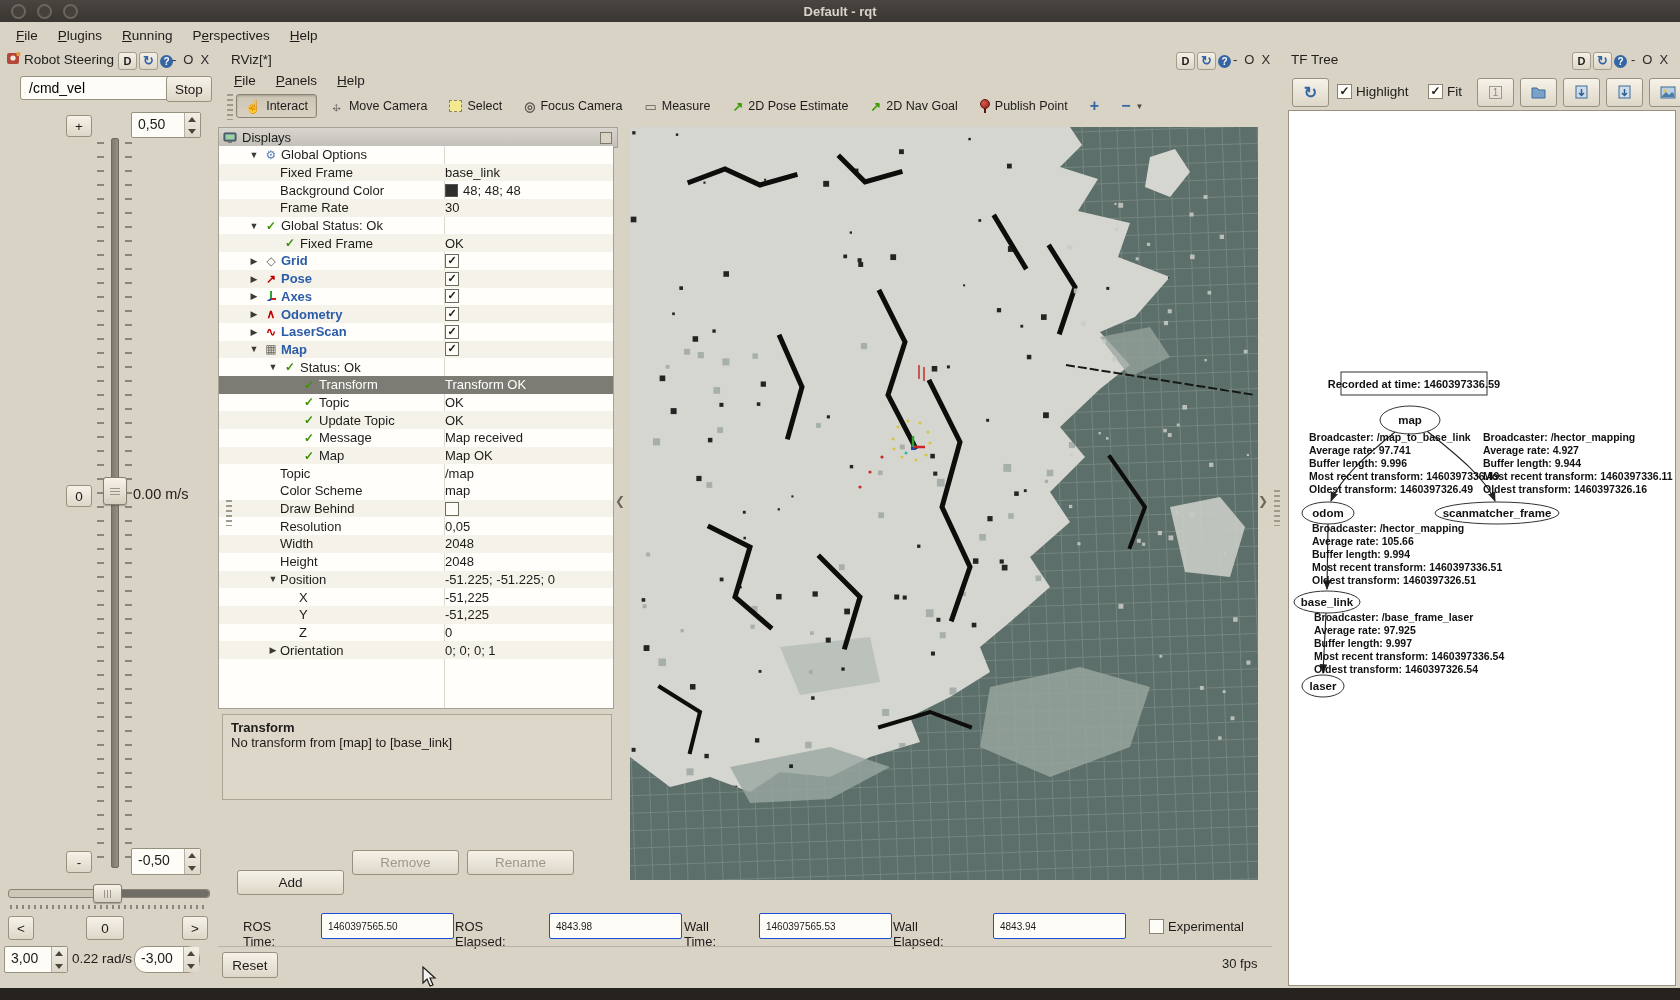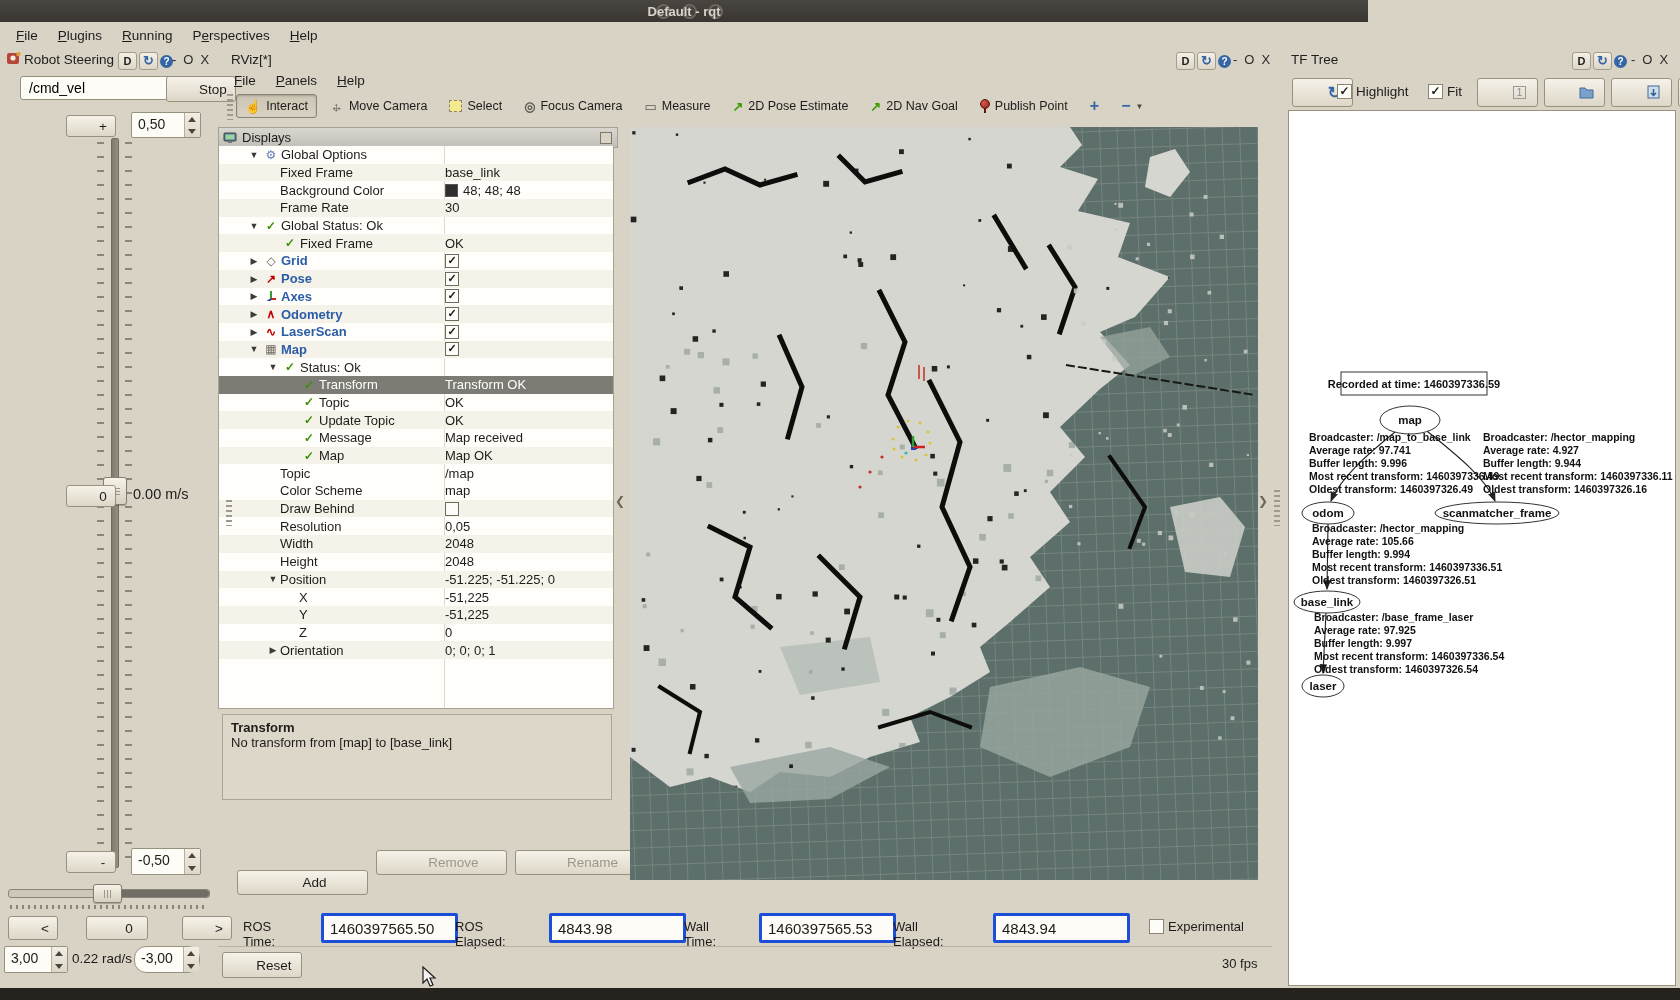--- a/index.html
+++ b/index.html
@@ -1,33 +1,33 @@
 <!DOCTYPE html>
 <html><head>
 <meta charset="utf-8">
 <style>
   html,body{margin:0;padding:0;}
   #root{position:relative;width:1680px;height:1000px;background:#d9d3c6;font-family:"Liberation Sans",sans-serif;overflow:hidden;color:#1d1c1a;}
   .abs{position:absolute;}
   
-  #titlebar{left:0;top:0;width:1368px;height:22px;background:linear-gradient(#494641,#393631);display:flex;align-items:center;justify-content:center;}
+  #titlebar{left:0;top:0;width:1680px;height:22px;background:linear-gradient(#494641,#393631);display:flex;align-items:center;}
   #titlebar .wtitle{position:absolute;left:0;right:0;text-align:center;font-size:13px;font-weight:bold;color:#d8d4cb;}
   .circ{width:11px;height:11px;border-radius:50%;background:#45423c;border:2px solid #6b675e;margin-left:11px;}
   #menubar{left:0;top:22px;width:1680px;height:26px;display:flex;align-items:center;padding-left:6px;}
   .menu-item{padding:3px 10px;font-size:13.5px;cursor:default;}
   .menu-item u{text-decoration:underline;}
   
   .dock-title{font-size:13.5px;color:#21201e;}
   .mini-btn{display:inline-flex;align-items:center;justify-content:center;width:17px;height:16px;border:1px solid #a39d8d;border-radius:3px;background:linear-gradient(#f4f0e6,#ddd7c8);font-size:11px;font-weight:bold;margin-right:2px;vertical-align:middle;}
   .ico-refresh{color:#3465a4;font-size:13px;font-weight:bold;}
   .ico-help{display:inline-block;width:13px;height:13px;border-radius:50%;background:#3465a4;color:#fff;font-size:10px;font-weight:bold;text-align:center;line-height:13px;}
   .winbtns{font-size:13px;color:#2b2a28;letter-spacing:0;}
   .winbtns span{margin-left:7px;cursor:default;}
   
-  .btn{display:inline-flex;align-items:center;justify-content:center;border:1px solid #97917f;border-radius:3px;background:linear-gradient(#f6f2e8,#ddd7c8);font-size:13.5px;color:#1d1c1a;padding-left:24px;}
+  .btn{display:inline-flex;align-items:center;justify-content:center;border:1px solid #97917f;border-radius:3px;background:linear-gradient(#f6f2e8,#ddd7c8);font-size:13.5px;color:#1d1c1a;}
   .btn.disabled{color:#9d978a;}
   
   .field{background:#fdfcf7;border:1px solid #97917f;border-radius:3px;font-size:14px;display:flex;align-items:center;padding-left:6px;}
   .sb{display:flex;border:1px solid #97917f;border-radius:2px;background:#fdfcf7;}
   .sb .val{flex:1;font-size:14px;padding:3px 0 0 6px;}
   .sb .arr{width:15px;border-left:1px solid #b5af9f;display:flex;flex-direction:column;background:linear-gradient(#f2eee4,#ddd7c9);}
   .sb .arr i{flex:1;display:block;position:relative;}
   .sb .arr i::after{content:'';position:absolute;left:3px;top:4px;border-left:4px solid transparent;border-right:4px solid transparent;}
   .sb .arr i.up::after{border-bottom:5px solid #4a463d;}
   .sb .arr i.dn::after{border-top:5px solid #4a463d;}
@@ -64,21 +64,21 @@
   .trow .tlabel.blue{color:#2b5ca8;font-weight:bold;}
   .tval{position:absolute;left:226px;display:flex;align-items:center;gap:5px;white-space:nowrap;}
   .colsep{position:absolute;left:225px;top:0;bottom:0;width:1px;background:#ddd9cd;}
   .cbox{display:inline-block;width:12px;height:12px;border:1px solid #6f6a5e;background:#fdfcf8;font-size:11px;line-height:11px;text-align:center;color:#1d1c1a;font-weight:bold;}
   .swatch{display:inline-block;width:11px;height:11px;background:#2f2f2e;border:1px solid #555;}
   .ic-gear{color:#5f7fb8;} .ic-check{color:#3a9104;font-weight:bold;} .ic-grid{color:#6e6a60;}
   .ic-pose{color:#c00000;font-weight:bold;} .ic-odom{color:#c00000;font-weight:bold;} .ic-laser{color:#c00000;font-weight:bold;} .ic-map{color:#6e6a60;}
   #helpbox{background:#ddd7c9;border:1px solid #aba592;font-size:13px;padding:5px 8px;}
   
   .tlabel2{font-size:13px;}
-  .tfield{background:#fdfcf7;border:3px solid #1d4ed8;border-radius:2px;font-size:15px;display:flex;align-items:center;padding-left:6px;}
+  .tfield{background:#fdfcf7;border:1px solid #1d4ed8;border-radius:2px;font-size:10px;display:flex;align-items:center;padding-left:6px;}
   .cb{display:inline-block;width:13px;height:13px;border:1px solid #8a8477;background:#fdfcf7;font-size:12px;line-height:12px;font-weight:bold;text-align:center;}
   
   #tf-canvas{background:#ffffff;border:1px solid #98927f;}
   .dots-v{width:6px;background:repeating-linear-gradient(to bottom,#a09a8a 0 2px,transparent 2px 5px);}
   .cursor-arrow{position:absolute;pointer-events:none;}
   svg text{font-family:"Liberation Sans",sans-serif;}
 </style>
 </head>
 <body>
 

